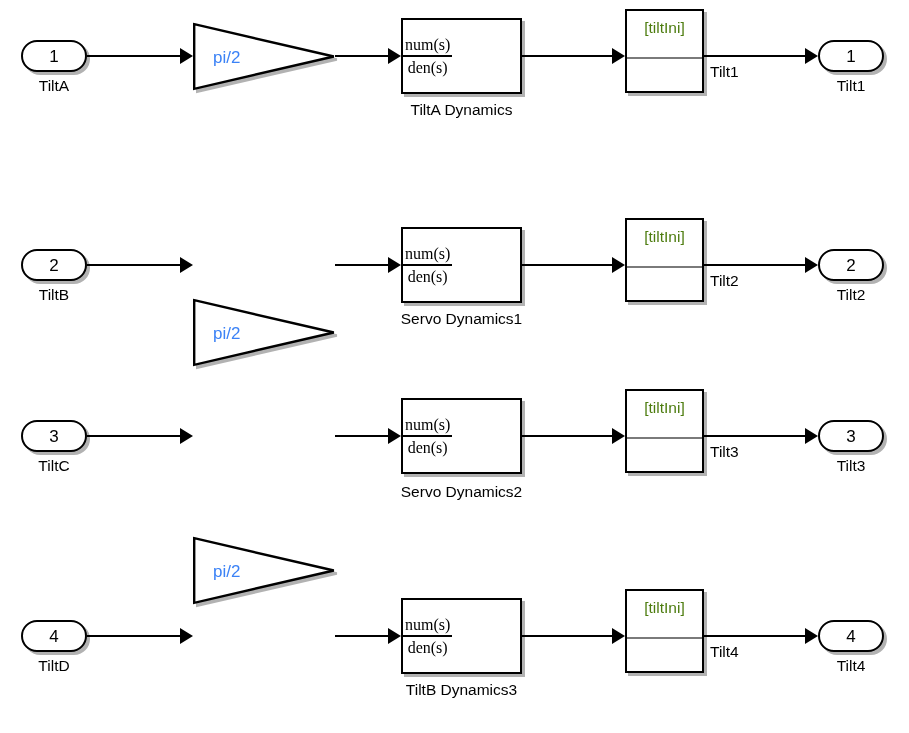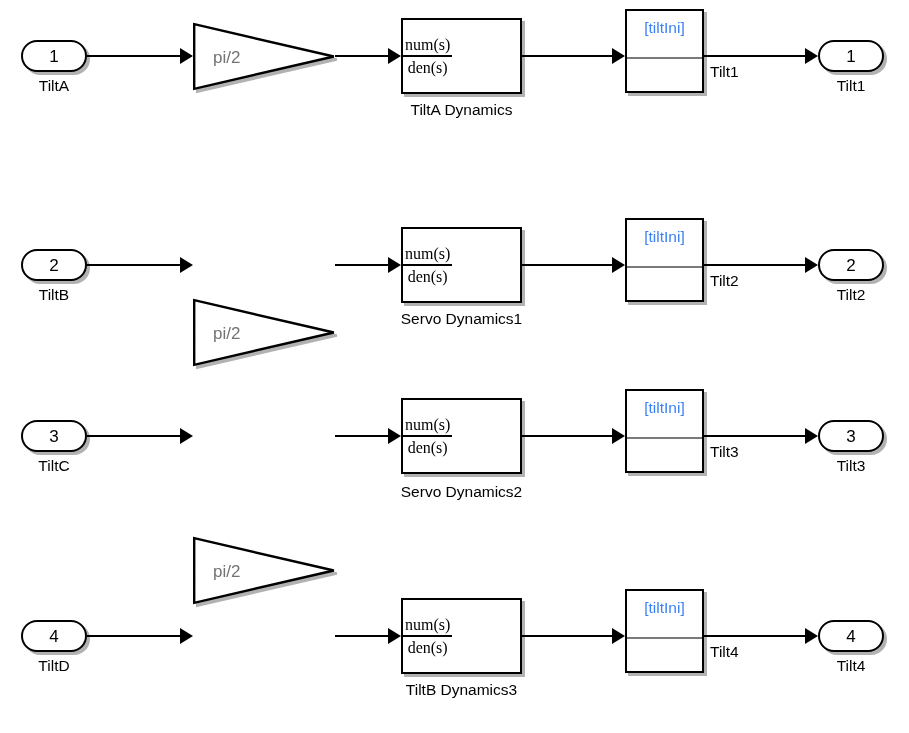--- a/index.html
+++ b/index.html
@@ -57,21 +57,21 @@
     width: 142px;
     height: 67px;
   }
   .gain svg { display: block; overflow: visible; }
   .gain-text {
     position: absolute;
     left: 20px;
     top: 50%;
     transform: translateY(-50%);
     font-size: 17px;
-    color: #737373;
+    color: #3b82f6;
     line-height: 1;
     white-space: nowrap;
   }
 
   
   .tf {
     width: 121px;
     height: 76px;
     box-sizing: border-box;
     border: 2.2px solid #000;
@@ -105,21 +105,21 @@
     background: #ffffff;
     position: relative;
   }
   .goto-tag {
     position: absolute;
     left: 0;
     right: 0;
     top: 9px;
     text-align: center;
     font-size: 15.5px;
-    color: #3b82f6;
+    color: #4d7c0f;
     line-height: 1;
     white-space: nowrap;
   }
   .goto-thru {
     position: absolute;
     left: 0;
     right: 0;
     top: 46px;
     height: 2.2px;
     background: #7a7a7a;

